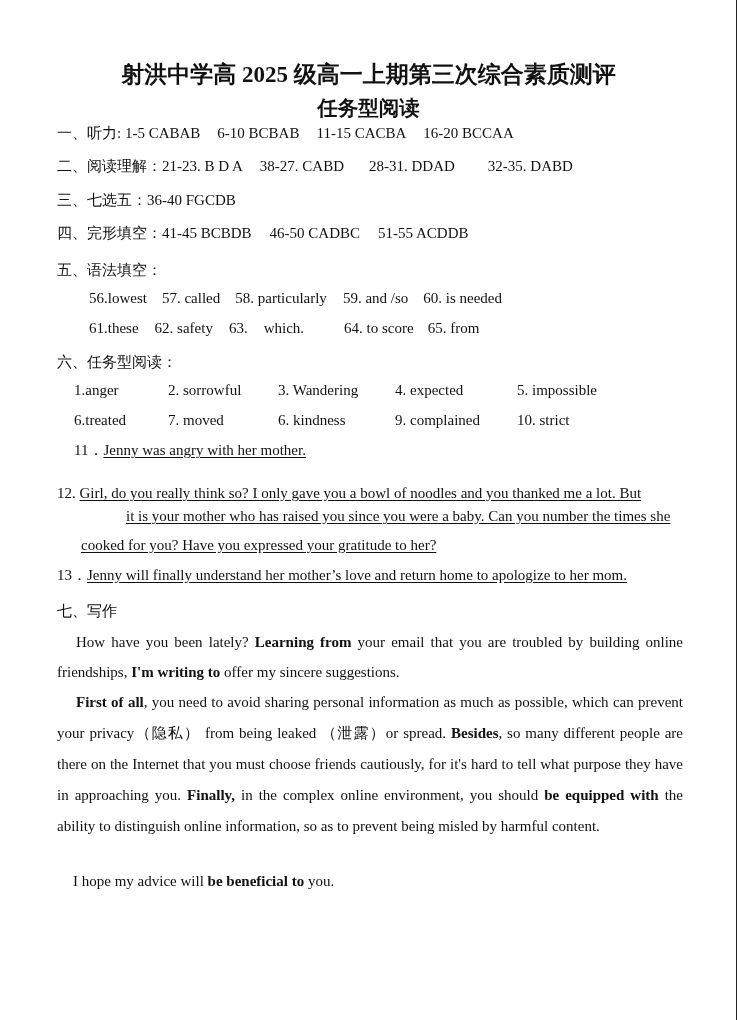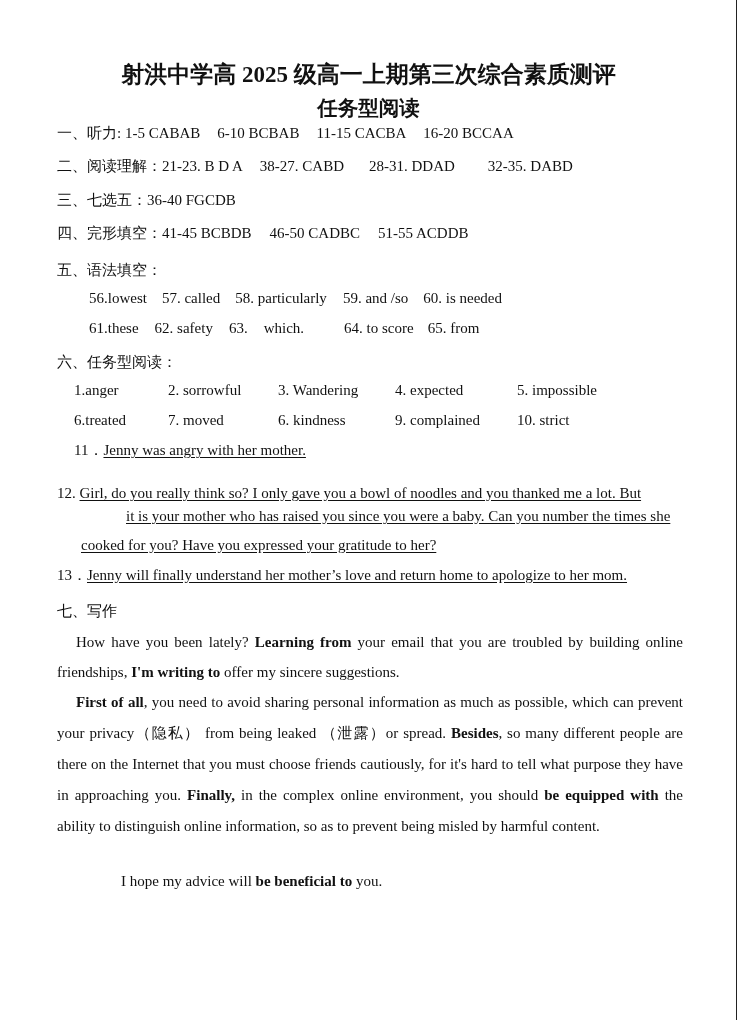--- a/index.html
+++ b/index.html
@@ -69,13 +69,13 @@
 <div class="abs line" style="top:566px;">
   <span>13．</span><span class="u">Jenny will finally understand her mother’s love and return home to apologize to her mom.</span>
 </div>
 
 <div class="abs line" style="top:602px;">七、写作</div>
 
 <div class="para" style="top:628px; text-indent:19px;"><span>How have you been lately? </span><b>Learning from</b><span> your email that you are troubled by building online friendships, </span><b>I'm writing to</b><span> offer my sincere suggestions.</span></div>
 
 <div class="para" style="top:687px; text-indent:19px; line-height:31px;"><b>First of all</b><span>, you need to avoid sharing personal information as much as possible, which can prevent your privacy（隐私） from being leaked （泄露）or spread. </span><b>Besides</b><span>, so many different people are there on the Internet that you must choose friends cautiously, for it's hard to tell what purpose they have in approaching you. </span><b>Finally,</b><span> in the complex online environment, you should </span><b>be equipped with</b><span> the ability to distinguish online information, so as to prevent being misled by harmful content.</span></div>
 
-<div class="abs line" style="top:873px; left:73px;margin-left:48px;"><span>I hope my advice will </span><b>be beneficial to</b><span> you.</span></div>
+<div class="abs line" style="top:873px; left:73px;"><span>I hope my advice will </span><b>be beneficial to</b><span> you.</span></div>
 
 </body></html>

